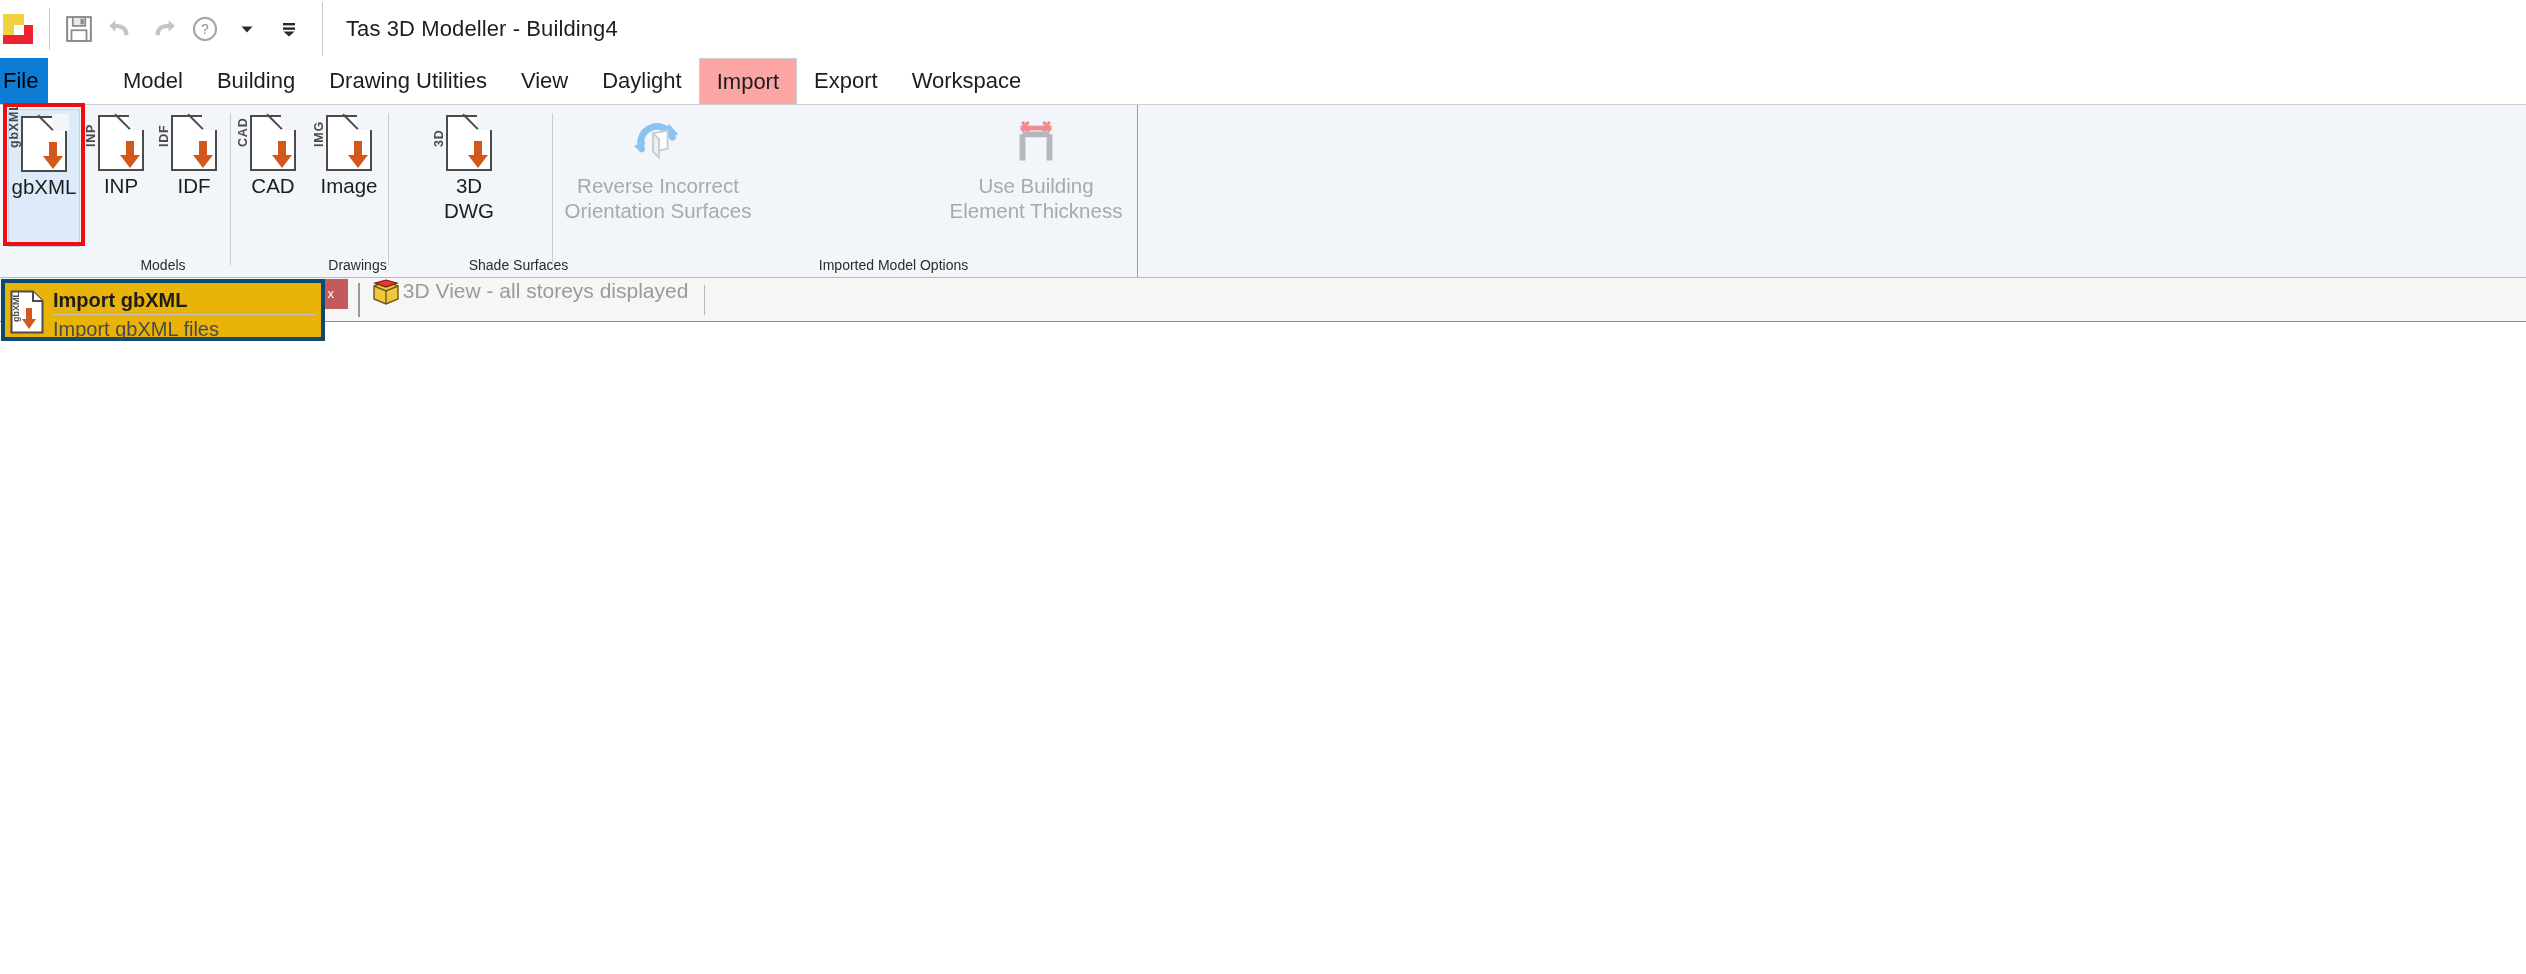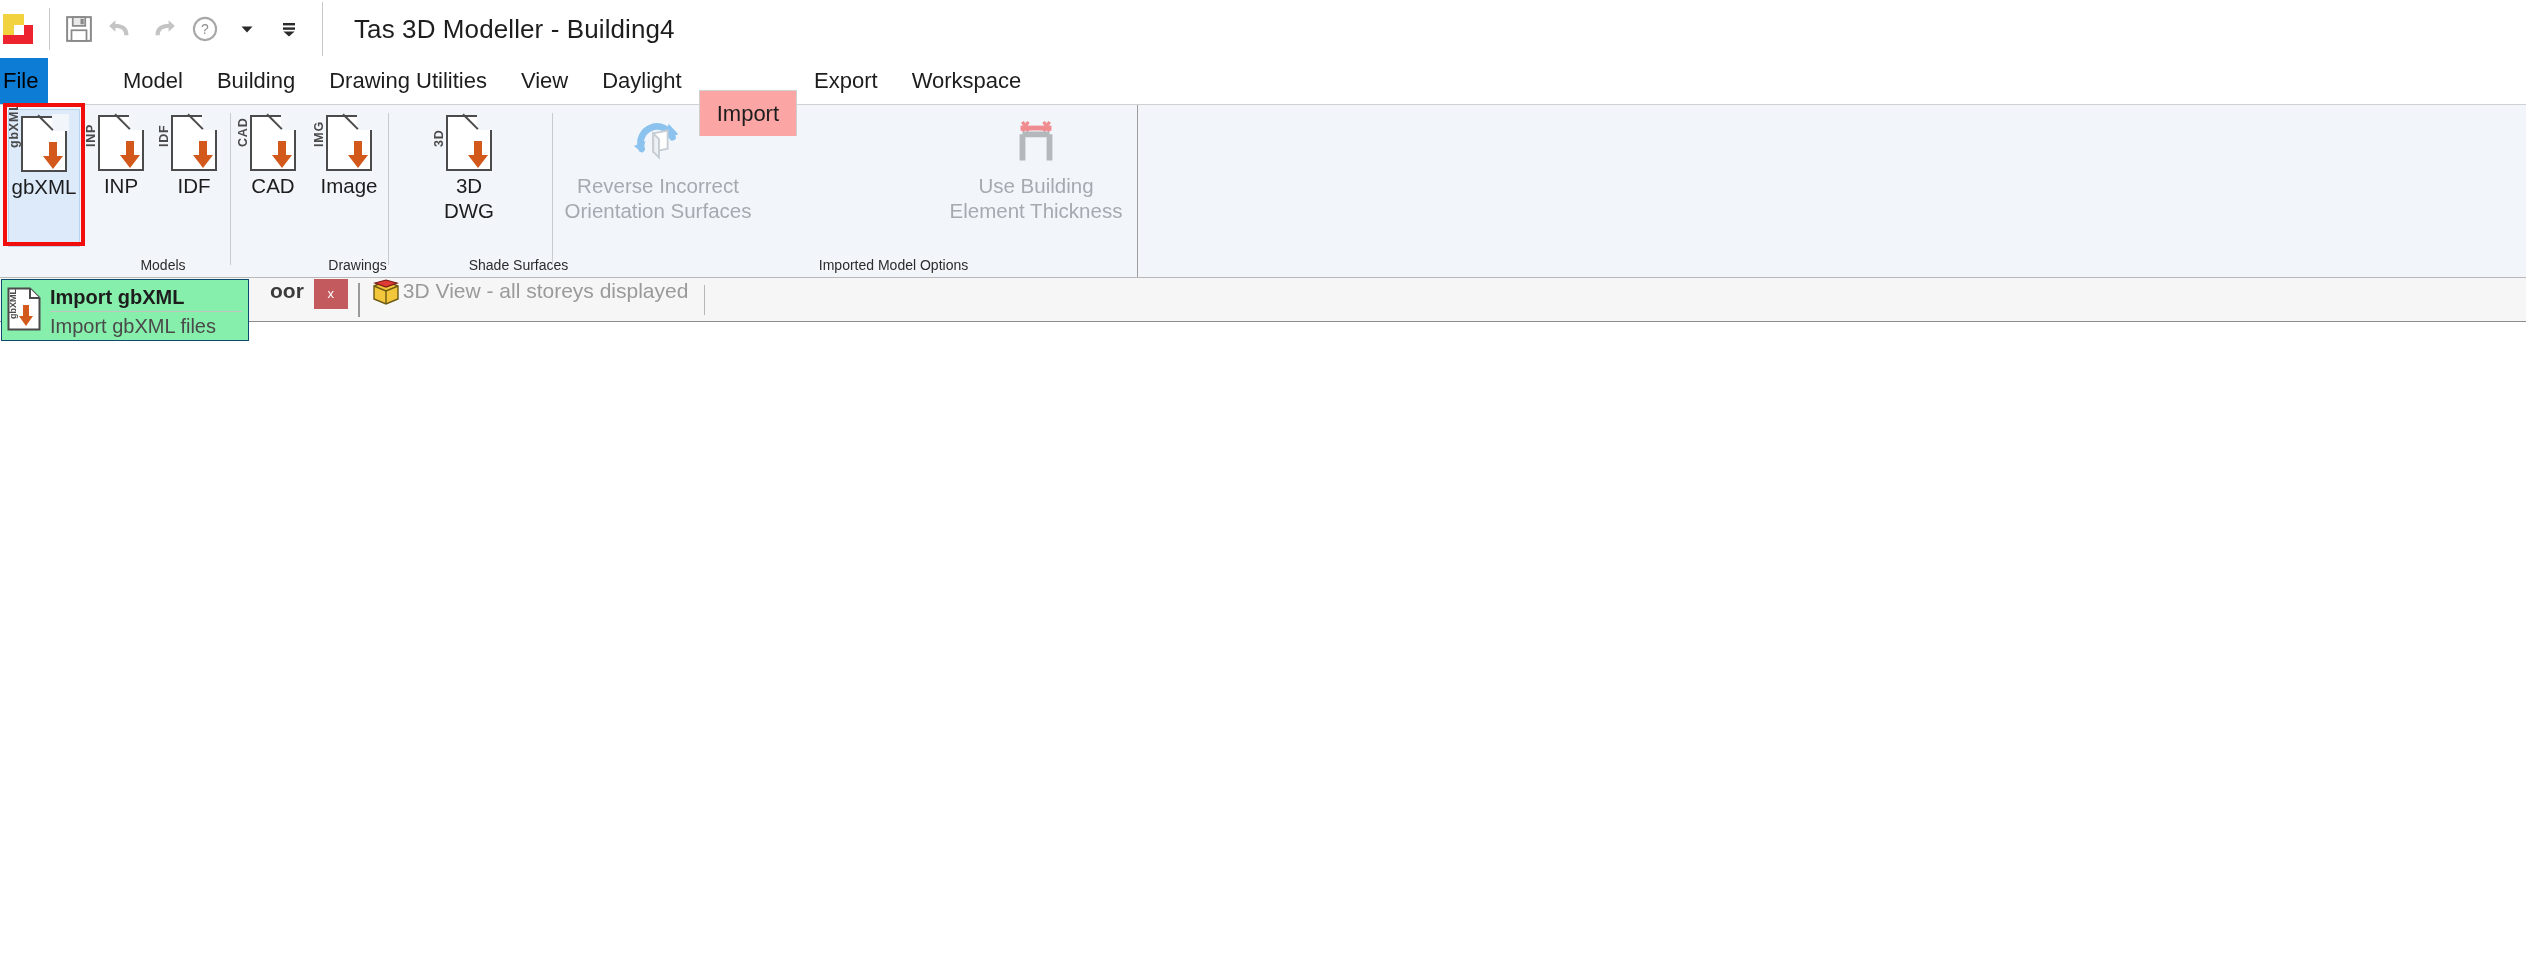--- a/index.html
+++ b/index.html
@@ -78,23 +78,23 @@
     flex: 0 0 auto;
   }
   .title-sep {
     width: 1px;
     height: 54px;
     background: #c9c9c9;
     margin: 0 0 0 14px;
     flex: 0 0 auto;
   }
   .window-title {
-    font-size: 26px;
+    font-size: 22px;
     color: #1d1d1d;
-    margin-left: 31px;
+    margin-left: 23px;
     white-space: nowrap;
     letter-spacing: 0.1px;
     flex: 0 0 auto;
   }
 
   
   .menubar {
     position: absolute;
     left: 0; top: 58px;
     width: 2526px; height: 46px;
@@ -111,20 +111,21 @@
     font-size: 22px;
     display: flex;
     align-items: center;
     justify-content: flex-start;
     padding-left: 3px;
     box-sizing: border-box;
     flex: 0 0 auto;
   }
   .menu-items {
     display: flex;
+    align-items: flex-end;
     height: 46px;
     margin-left: 58px;
   }
   .menu-item {
     font-size: 22px;
     color: #1d1d1d;
     height: 46px;
     line-height: 46px;
     padding: 0 17px;
     white-space: nowrap;
@@ -315,24 +316,24 @@
     background: #b7b7b7;
     margin-left: 8px;
     flex: 0 0 auto;
   }
   .cube-icon { width: 28px; height: 26px; margin-right: 3px; flex: 0 0 auto; }
 
   
   .tooltip {
     position: absolute;
     left: 1px; top: 279px;
-    width: 248px;
+    width: 324px;
     height: 62px;
-    background: #86efac;
-    border: 1px solid #0c4a6e;
+    background: #eab308;
+    border: 4px solid #0c4a6e;
     box-sizing: border-box;
     display: flex;
     align-items: flex-start;
     z-index: 40;
     padding: 5px 6px 0 5px;
   }
   .tooltip .tip-icon { width: 34px; height: 44px; flex: 0 0 auto; margin-top: 2px; }
   .tooltip .tip-body {
     margin-left: 9px;
     flex: 1 1 auto;

